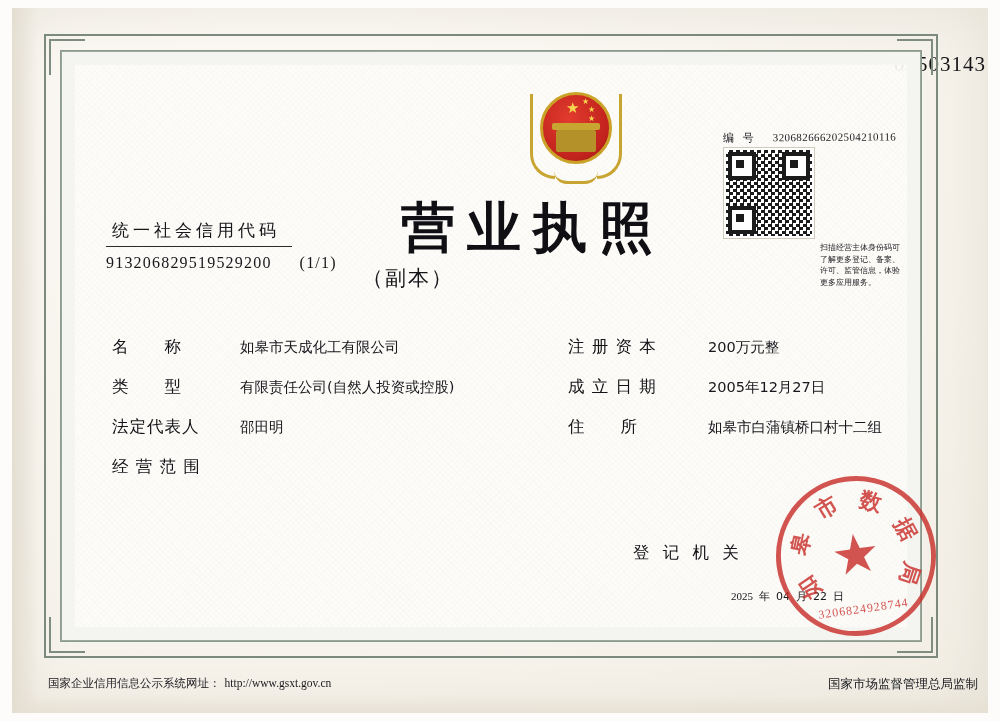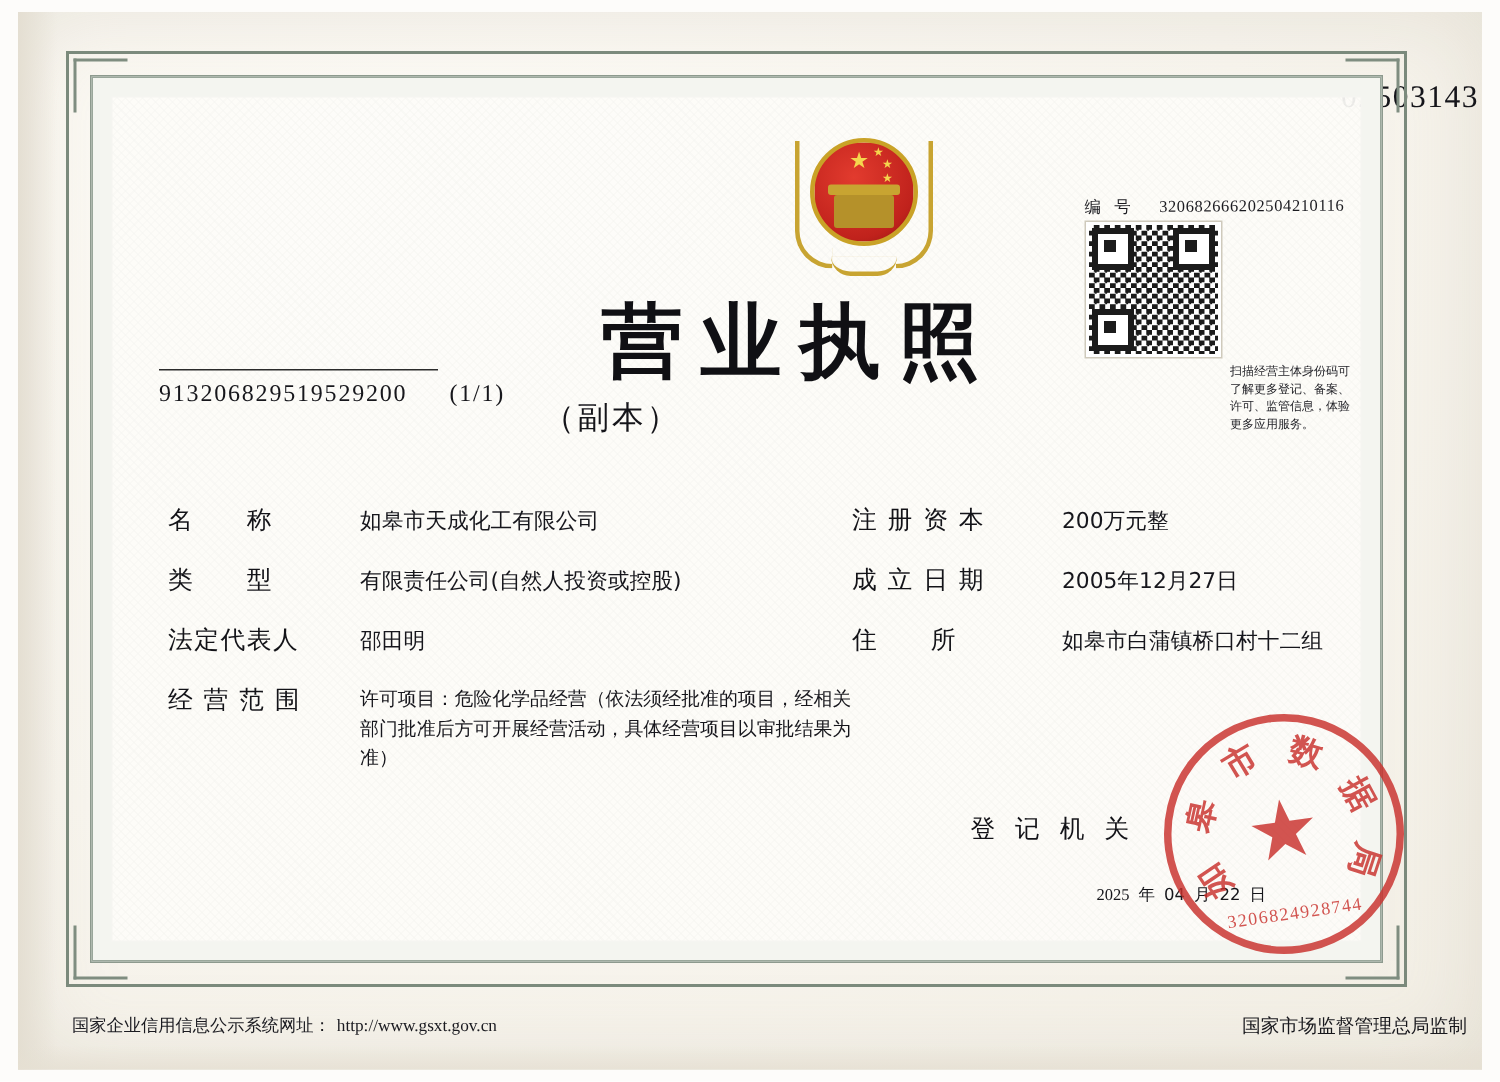--- a/index.html
+++ b/index.html
@@ -338,21 +338,21 @@
     line-height: 1.55;
     color: #16161c;
     white-space: normal;
     letter-spacing: 0;
   }
   .scope-text p { margin: 0 0 6px 0; }
 
   
   .registry-label {
     position: absolute;
-    left: 571px;
+    left: 557px;
     top: 478px;
     font-family: "DejaVu Sans", sans-serif;
     font-size: 16.5px;
     letter-spacing: 4px;
     color: #131318;
     white-space: nowrap;
   }
   .reg-date {
     position: absolute;
     left: 652px;
@@ -482,20 +482,21 @@
       <div class="star-s s2">★</div>
       <div class="star-s s3">★</div>
       <div class="star-s s4">★</div>
       <div class="gate"></div>
       <div class="ribbon"></div>
     </div>
 
     <div class="title">营业执照</div>
     <div class="subtitle">（副本）</div>
 
+    <div class="credit-label">统一社会信用代码</div>
     <div class="credit-rule"></div>
     <div class="credit-value">
       <span>913206829519529200</span><span class="pg">(1/1)</span>
     </div>
 
     <div class="qr-no">
       <span class="lab">编 号</span><span>320682666202504210116</span>
     </div>
     <div class="qr-box">
       <div class="fp a"></div>
@@ -512,21 +513,20 @@
       <span class="lab lab-sp4">类　　型</span>
       <span class="val">有限责任公司(自然人投资或控股)</span>
     </div>
     <div class="field f-legal">
       <span class="lab">法定代表人</span>
       <span class="val">邵田明</span>
     </div>
     <div class="field f-scope">
       <span class="lab lab-sp3">经 营 范 围</span>
       <div class="scope-text">
-        <p>许可项目：危险化学品经营（依法须经批准的项目，经相关部门批准后方可开展经营活动，具体经营项目以审批结果为准）</p>
       </div>
     </div>
 
     <div class="field f-capital">
       <span class="lab">注 册 资 本</span>
       <span class="val">200万元整</span>
     </div>
     <div class="field f-date">
       <span class="lab">成 立 日 期</span>
       <span class="val">2005年12月27日</span>

